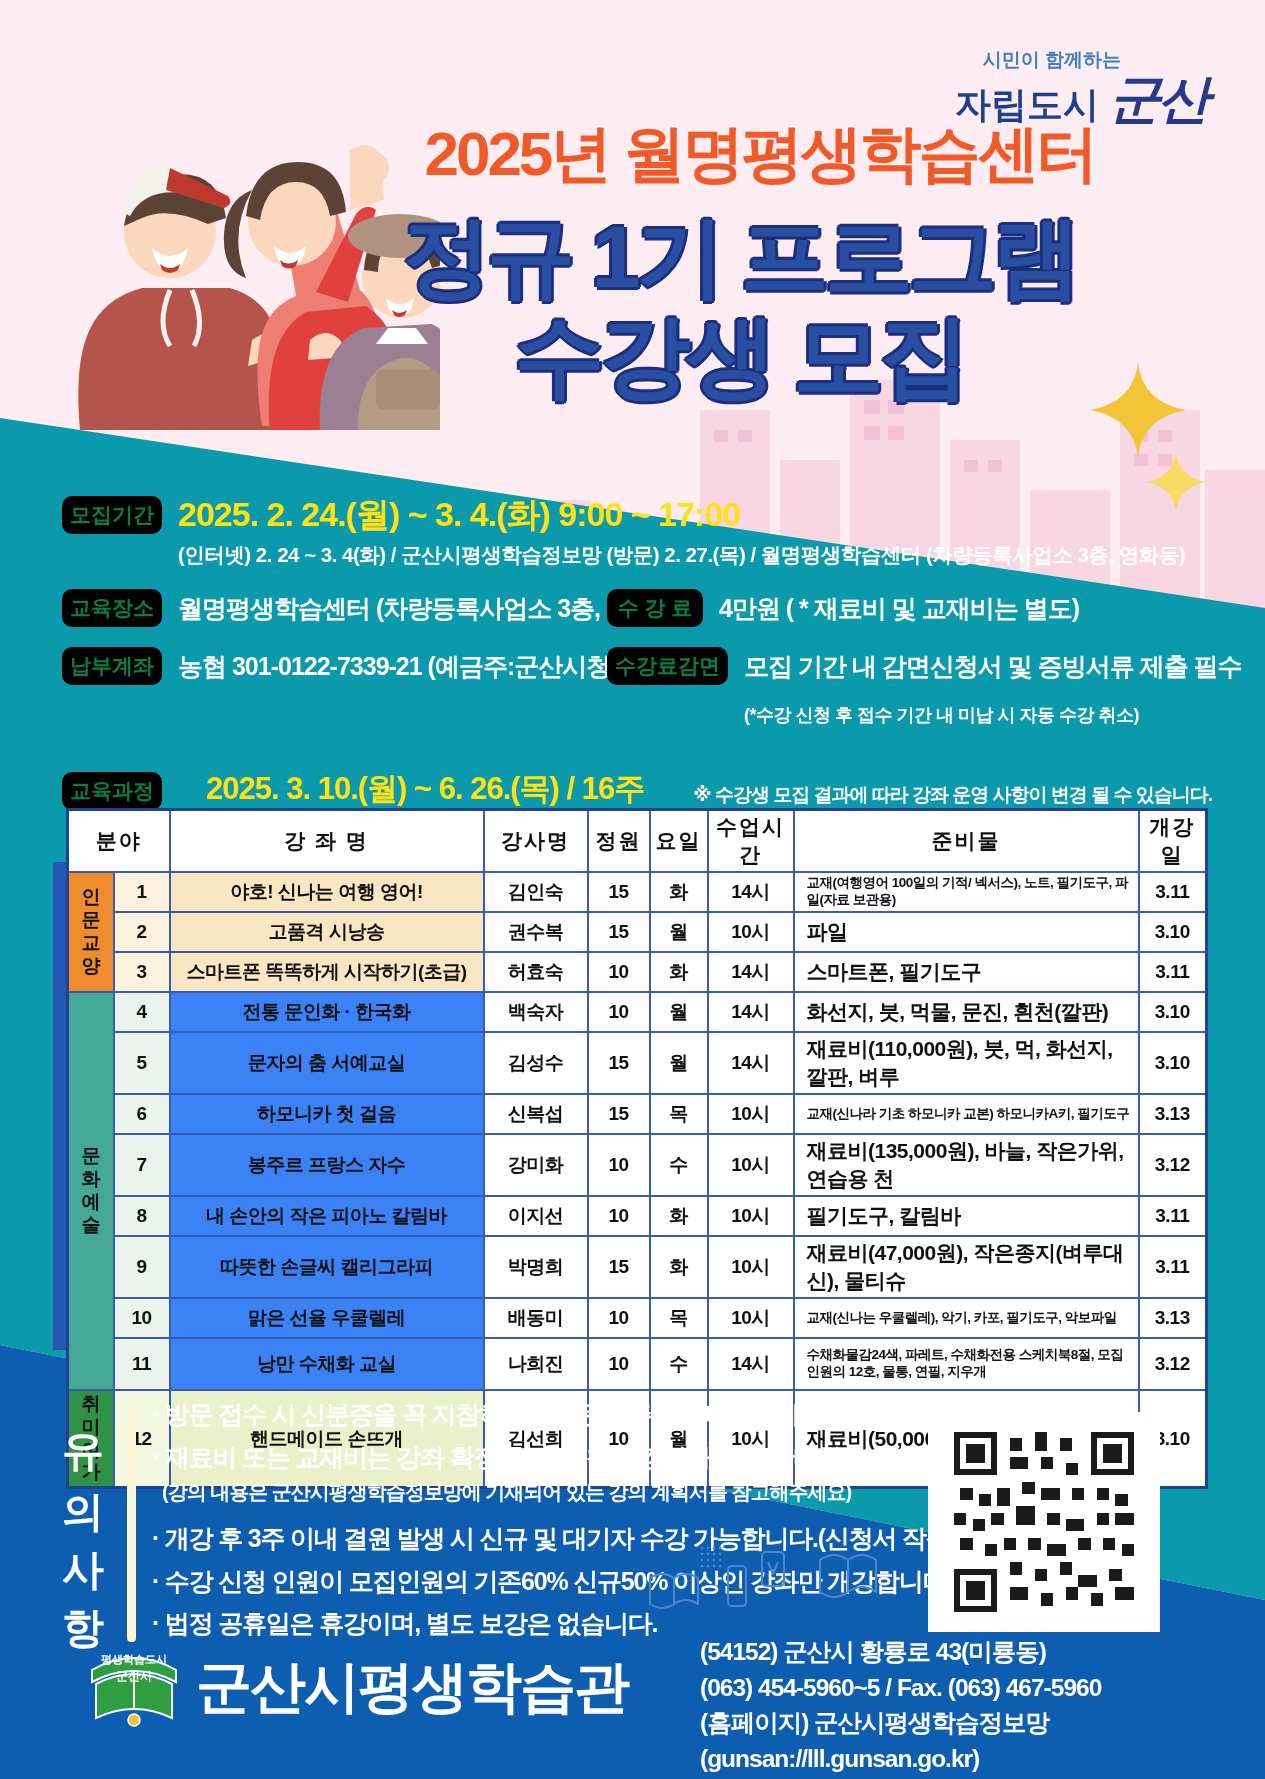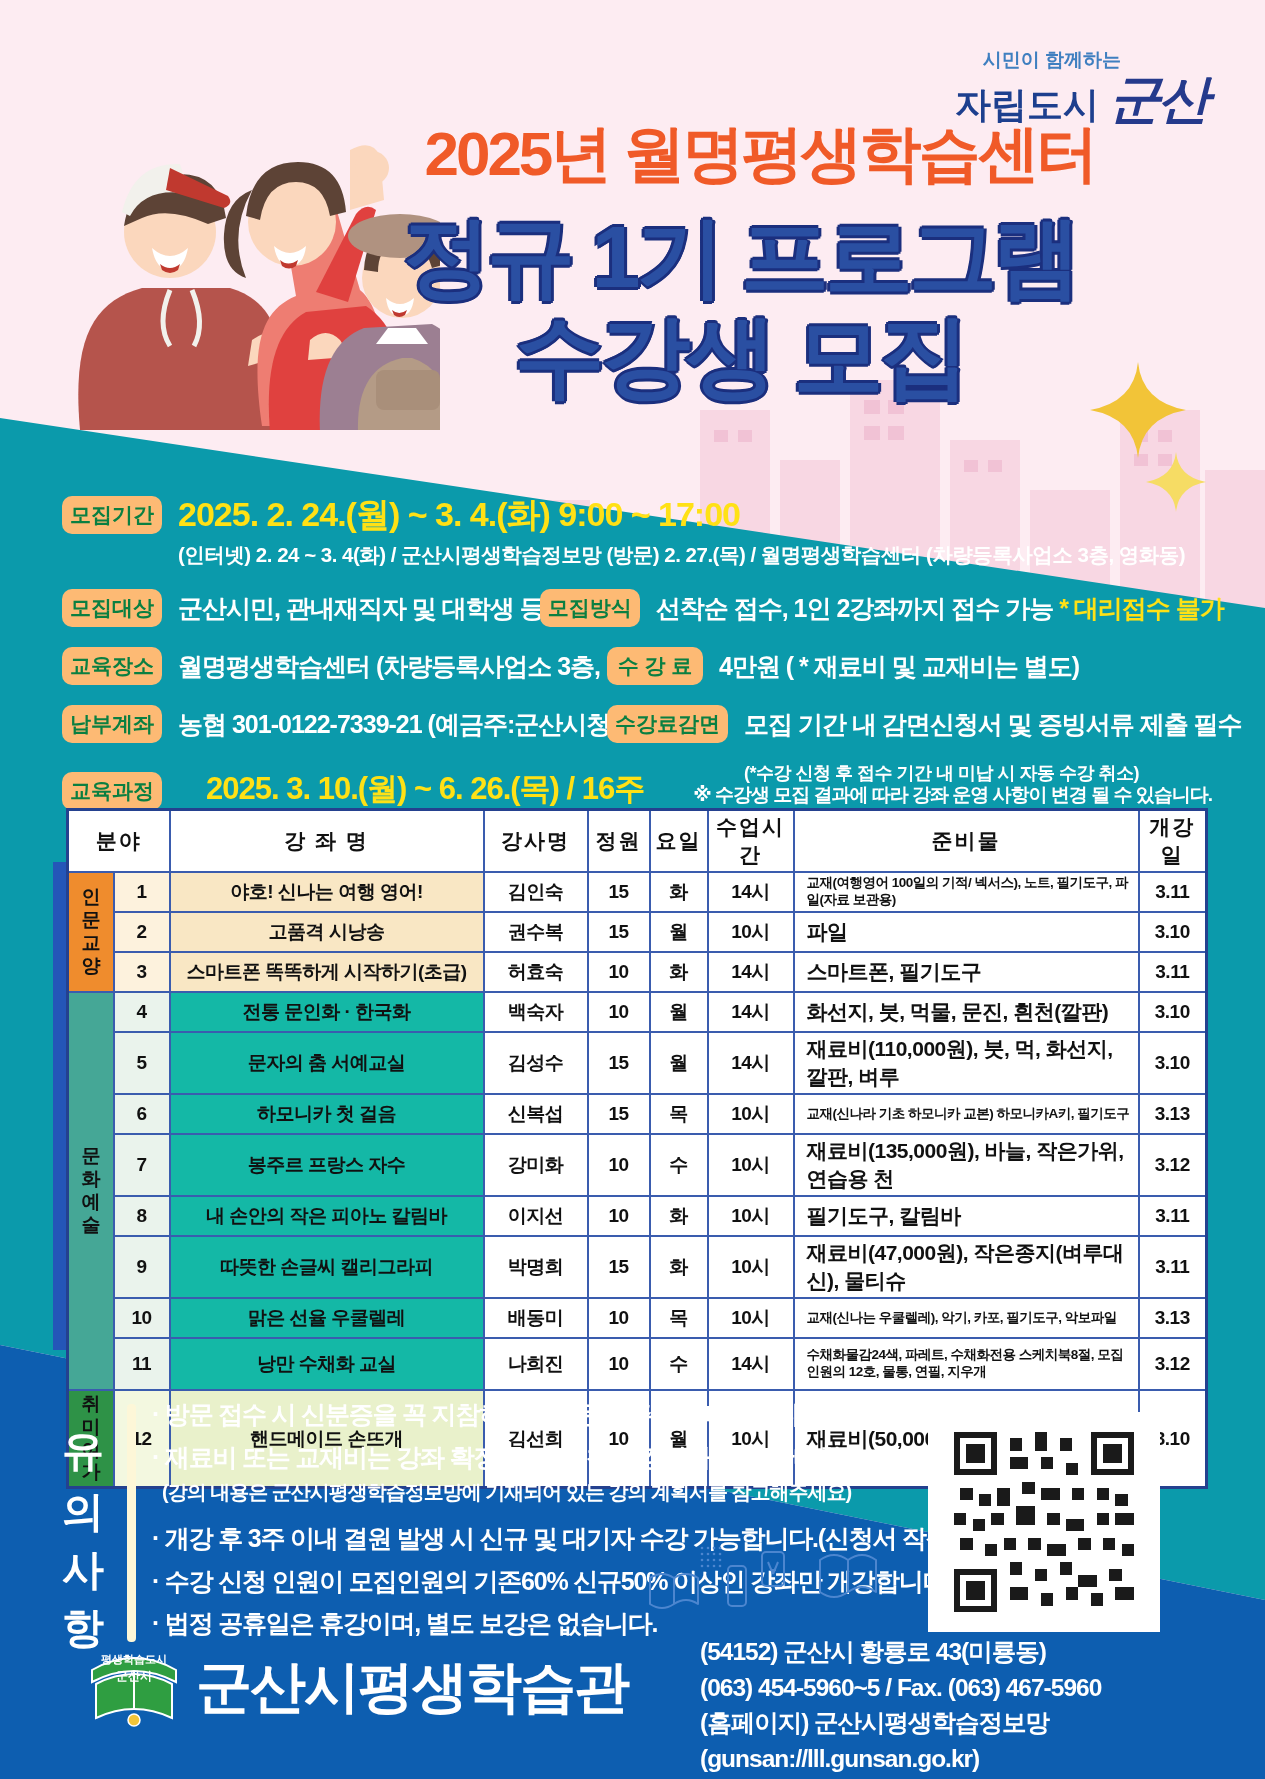--- a/index.html
+++ b/index.html
@@ -24,21 +24,21 @@
   .title1{left:380px;top:112px;width:760px;text-align:center;color:#f05a28;
           font-size:62px;font-weight:bold;letter-spacing:-3px;}
   .title2,.title3{left:340px;width:800px;text-align:center;color:#2a4fa2;font-weight:bold;letter-spacing:-4px;
           text-shadow:3px 0 #1b2f7e,-3px 0 #1b2f7e,0 3px #1b2f7e,0 -3px #1b2f7e,2px 2px #1b2f7e,-2px -2px #1b2f7e;}
   .title2{top:198px;font-size:88px;}
   .title3{top:296px;font-size:90px;}
 
   
   .info{left:62px;top:496px;width:1150px;color:#fff;}
   .badge{display:inline-flex;align-items:center;justify-content:center;min-width:96px;height:38px;
-         background:#fdba74;border-radius:10px;color:#0a7f41;font-weight:bold;font-size:21px;
+         background:#000000;border-radius:10px;color:#0a7f41;font-weight:bold;font-size:21px;
          padding:0 8px;box-sizing:border-box;flex:none;}
   .info-row{display:flex;align-items:flex-start;gap:16px;}
   .period-value{color:#ffe115;font-size:34px;font-weight:bold;letter-spacing:-1px;line-height:1.1;}
   .period-sub{color:#fff;font-size:20.5px;font-weight:600;margin-top:8px;letter-spacing:-0.5px;}
   .cols{display:flex;margin-top:20px;}
   .col-l{width:545px;display:flex;gap:16px;align-items:flex-start;}
   .col-r{flex:1;display:flex;gap:16px;align-items:flex-start;}
   .ival{font-size:25px;font-weight:600;letter-spacing:-1px;line-height:38px;white-space:nowrap;}
   .ihl{color:#ffe115;}
   .isub{font-size:18px;font-weight:600;letter-spacing:-0.5px;line-height:1.3;margin-top:19px;}
@@ -56,21 +56,21 @@
         padding:2px 5px;box-sizing:border-box;overflow:hidden;}
   .courses th{font-size:21px;font-weight:bold;height:44px;letter-spacing:2px;}
   .courses td{height:40px;font-size:19px;font-weight:600;letter-spacing:-0.5px;}
   td.name{font-weight:bold;font-size:19px;}
   td.materials{text-align:left;padding-left:12px;font-size:21px;}
   td.materials.small{font-size:13.5px;line-height:1.25;}
   tr.tall td{height:52px;}
   .cat{font-weight:bold;color:#fff;font-size:19px;line-height:1.2;padding:0 3px;letter-spacing:0;}
   .cat-hum{background:#ef8c2d;} .cat-cul{background:#45a796;} .cat-hob{background:#2e9247;font-size:16px;}
   .bg1{background:#f9e7c4;} .bg1n{background:#fdf2dd;}
-  .bg2{background:#14b8a6;} .bg2n{background:#eaf3ec;}
+  .bg2{background:#3b82f6;} .bg2n{background:#eaf3ec;}
   .bg3{background:#e9f1cb;margin-left:8px;} .bg3n{background:#f3f8e0;}
 
   
   .notices-title{left:62px;top:1404px;writing-mode:vertical-rl;text-orientation:upright;
         color:#fff;font-size:42px;font-weight:bold;letter-spacing:16px;line-height:1;}
   .notices-bar{left:127px;top:1404px;width:9px;height:238px;background:#fdf7d8;border-radius:4px;}
   .notices{left:152px;top:1398px;width:780px;color:#fff;}
   .notice{font-size:25px;font-weight:600;letter-spacing:-1.2px;line-height:1.3;margin-bottom:10px;white-space:nowrap;}
   .notice-sub{font-size:20px;font-weight:600;letter-spacing:-1px;margin:-4px 0 14px 10px;}
   .gap{margin-top:16px;}
@@ -184,31 +184,20 @@
 
   <div class="abs info">
     <div class="info-row">
       <span class="badge">모집기간</span>
       <div>
         <div class="period-value">2025. 2. 24.(월) ~ 3. 4.(화) 9:00 ~ 17:00</div>
         <div class="period-sub">(인터넷) 2. 24 ~ 3. 4(화) / 군산시평생학습정보망   (방문) 2. 27.(목) / 월명평생학습센터 (차량등록사업소 3층, 영화동)</div>
       </div>
     </div>
 
-    <div class="cols">
-      <div class="col-l">
-        <span class="badge">모집대상</span>
-        <span class="ival">군산시민, 관내재직자 및 대학생 등</span>
-      </div>
-      <div class="col-r">
-        <span class="badge">모집방식</span>
-        <span class="ival"><span>선착순 접수, 1인 2강좌까지 접수 가능</span>
-          <span class="ihl">* 대리접수 불가</span></span>
-      </div>
-    </div>
 
     <div class="cols">
       <div class="col-l">
         <span class="badge">교육장소</span>
         <span class="ival">월명평생학습센터 (차량등록사업소 3층, 영화동)</span>
       </div>
       <div class="col-r">
         <span class="badge">수 강 료</span>
         <span class="ival">4만원 ( * 재료비 및 교재비는 별도)</span>
       </div>

